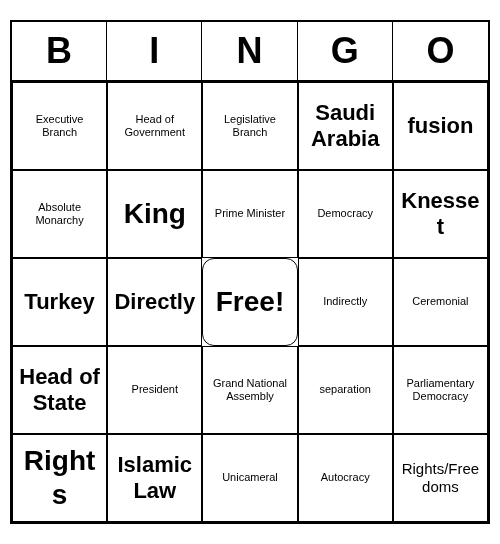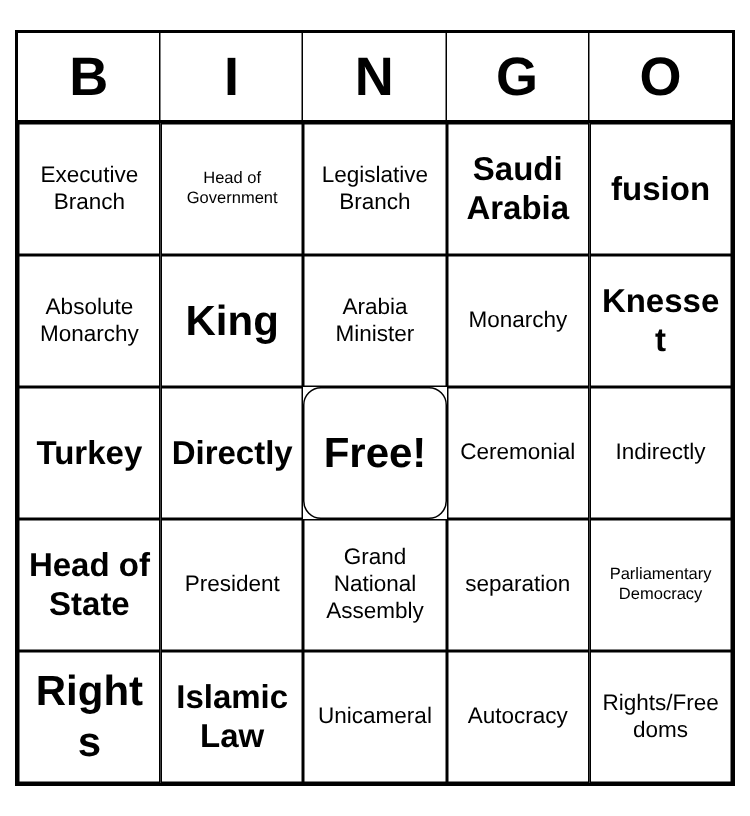--- a/index.html
+++ b/index.html
@@ -37,21 +37,21 @@
       grid-template-rows: repeat(5, 1fr);
     }
     .bingo-cell {
       border: 1px solid #000;
       min-height: 88px;
       display: flex;
       align-items: center;
       justify-content: center;
       text-align: center;
       padding: 4px;
-      font-size: 15px;
+      font-size: 11px;
       line-height: 1.2;
       word-break: break-word;
     }
     .bingo-cell.large-text {
       font-size: 22px;
       font-weight: bold;
     }
     .bingo-cell.xlarge-text {
       font-size: 28px;
       font-weight: bold;
@@ -74,28 +74,28 @@
       <div class="bingo-header-cell">O</div>
     </div>
   <div class="bingo-grid">
   <div class="bingo-cell">Executive Branch</div>
       <div class="bingo-cell" style="font-size: 11px;">Head of Government</div>
       <div class="bingo-cell">Legislative Branch</div>
       <div class="bingo-cell large-text">Saudi Arabia</div>
       <div class="bingo-cell large-text">fusion</div>
       <div class="bingo-cell">Absolute Monarchy</div>
       <div class="bingo-cell xlarge-text">King</div>
-      <div class="bingo-cell">Arabia Minister</div>
-      <div class="bingo-cell">Monarchy</div>
+      <div class="bingo-cell">Prime Minister</div>
+      <div class="bingo-cell">Democracy</div>
       <div class="bingo-cell large-text">Knesset</div>
       <div class="bingo-cell large-text">Turkey</div>
       <div class="bingo-cell large-text">Directly</div>
       <div class="bingo-cell free">Free!</div>
+      <div class="bingo-cell">Indirectly</div>
       <div class="bingo-cell">Ceremonial</div>
-      <div class="bingo-cell">Indirectly</div>
       <div class="bingo-cell large-text">Head of State</div>
       <div class="bingo-cell">President</div>
       <div class="bingo-cell">Grand National Assembly</div>
       <div class="bingo-cell">separation</div>
       <div class="bingo-cell" style="font-size: 11px;">Parliamentary Democracy</div>
       <div class="bingo-cell xlarge-text">Rights</div>
       <div class="bingo-cell large-text">Islamic Law</div>
       <div class="bingo-cell">Unicameral</div>
       <div class="bingo-cell">Autocracy</div>
       <div class="bingo-cell" style="font-size: 15px;">Rights/Freedoms</div>

